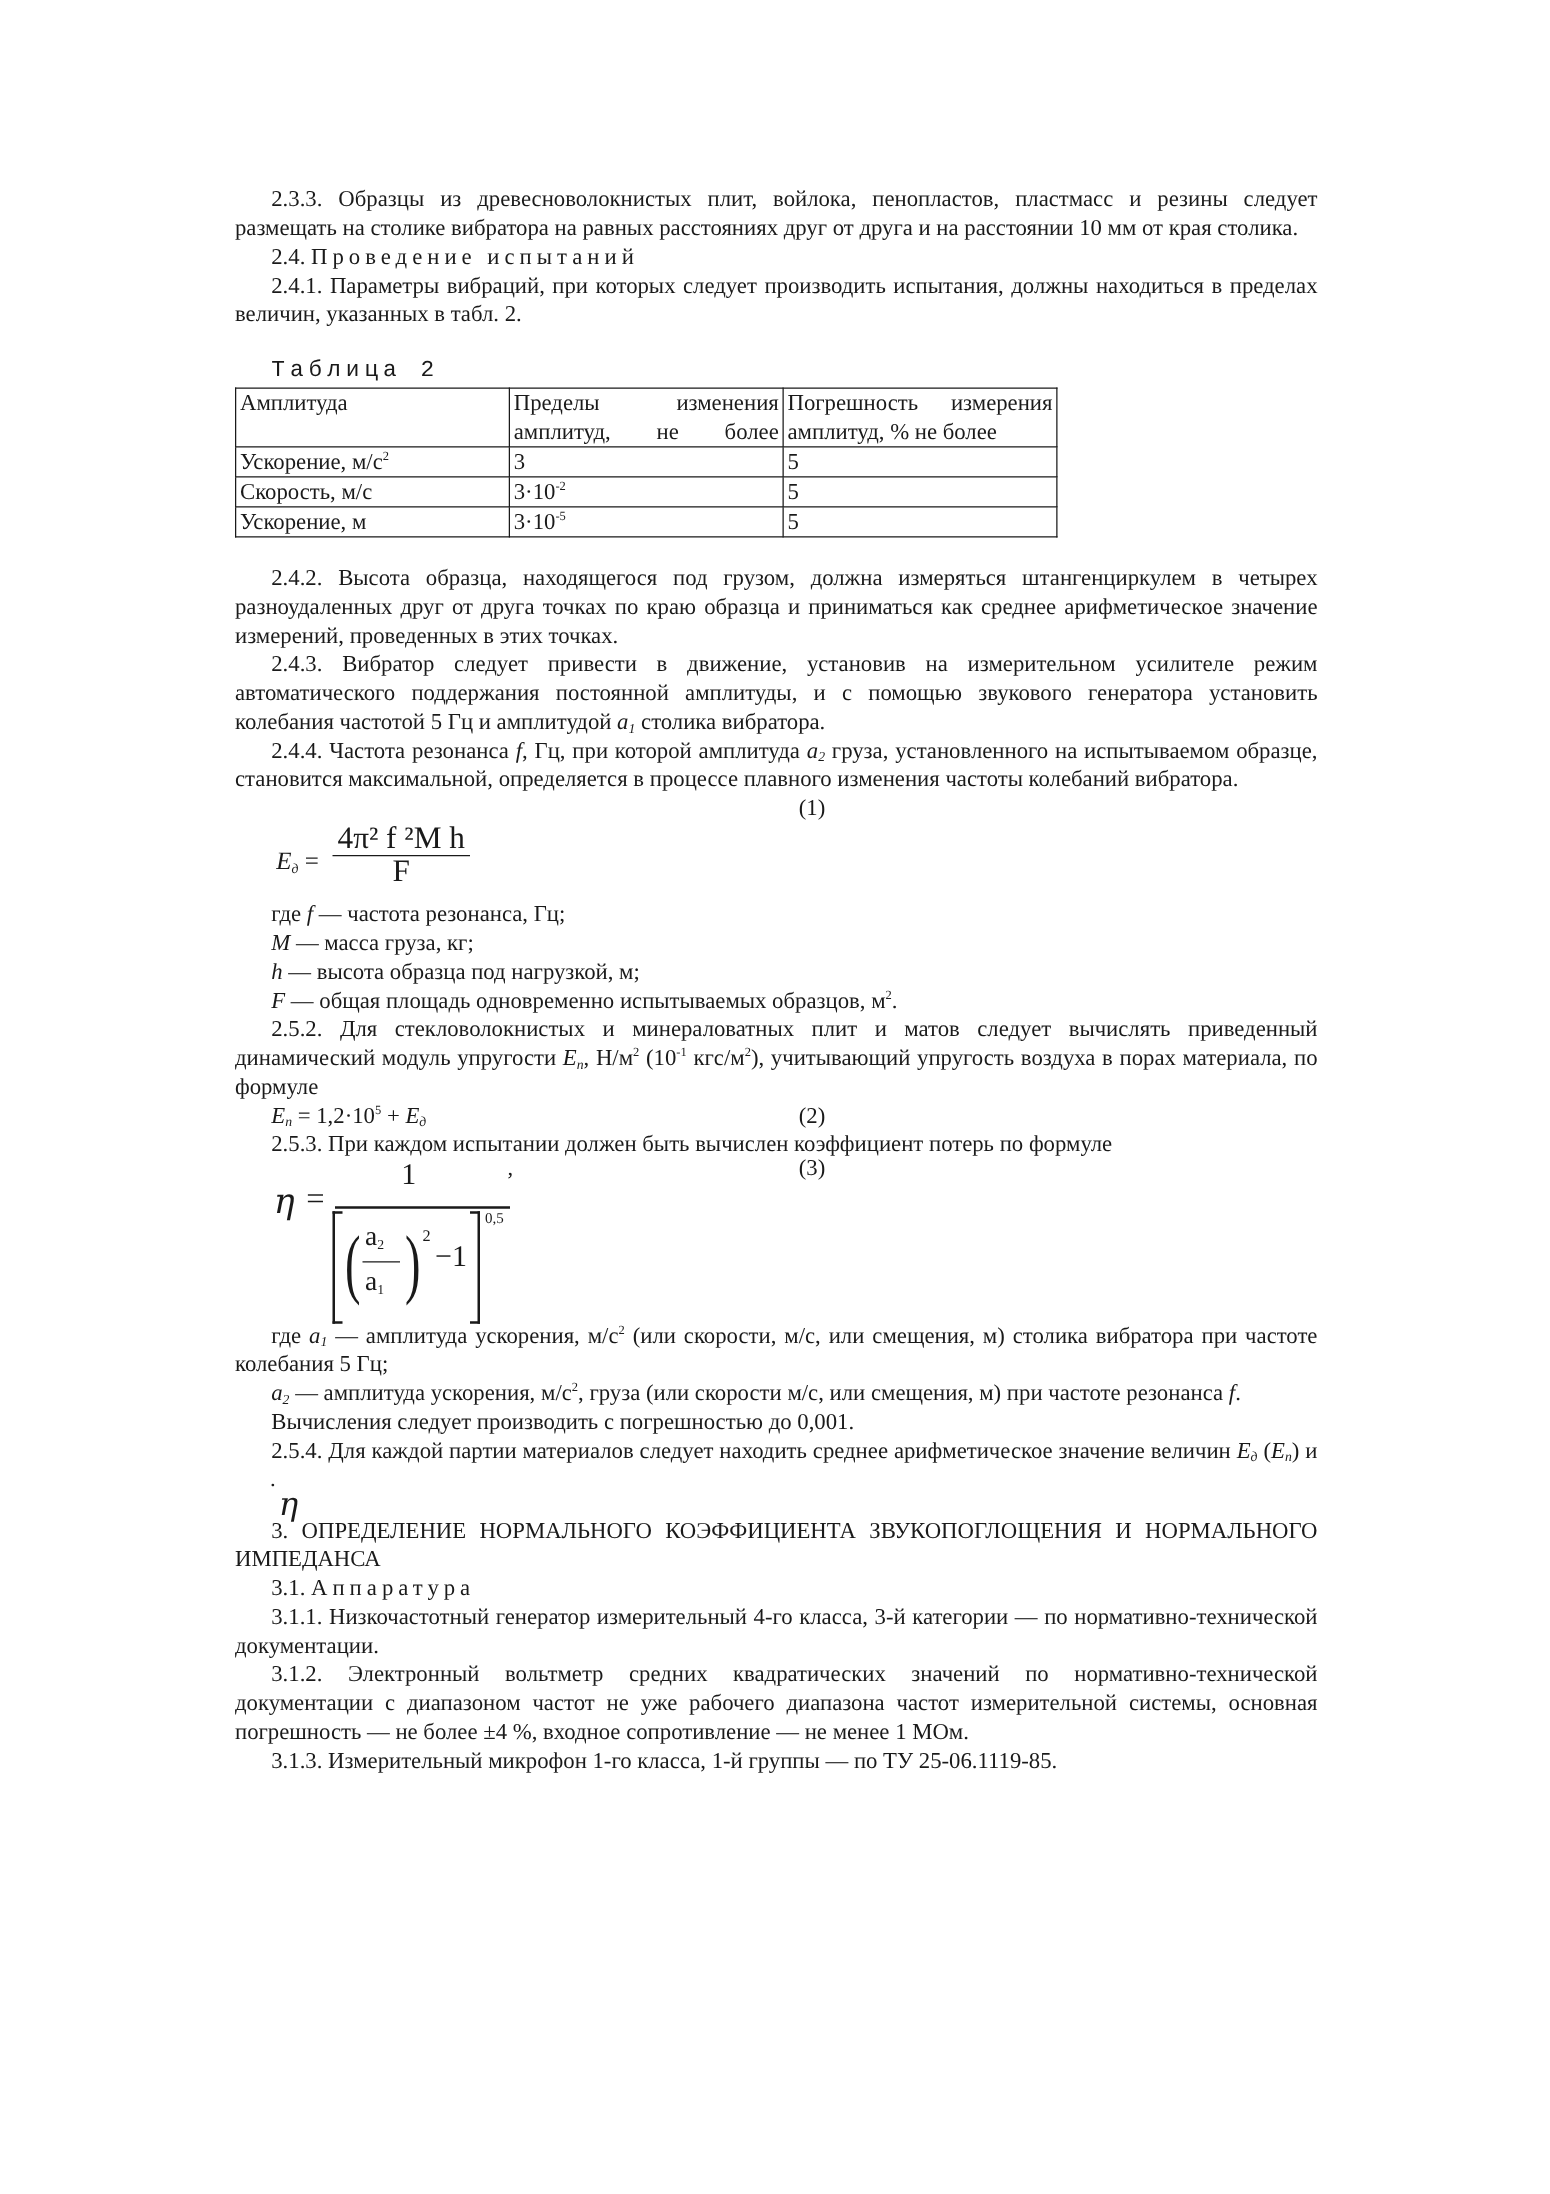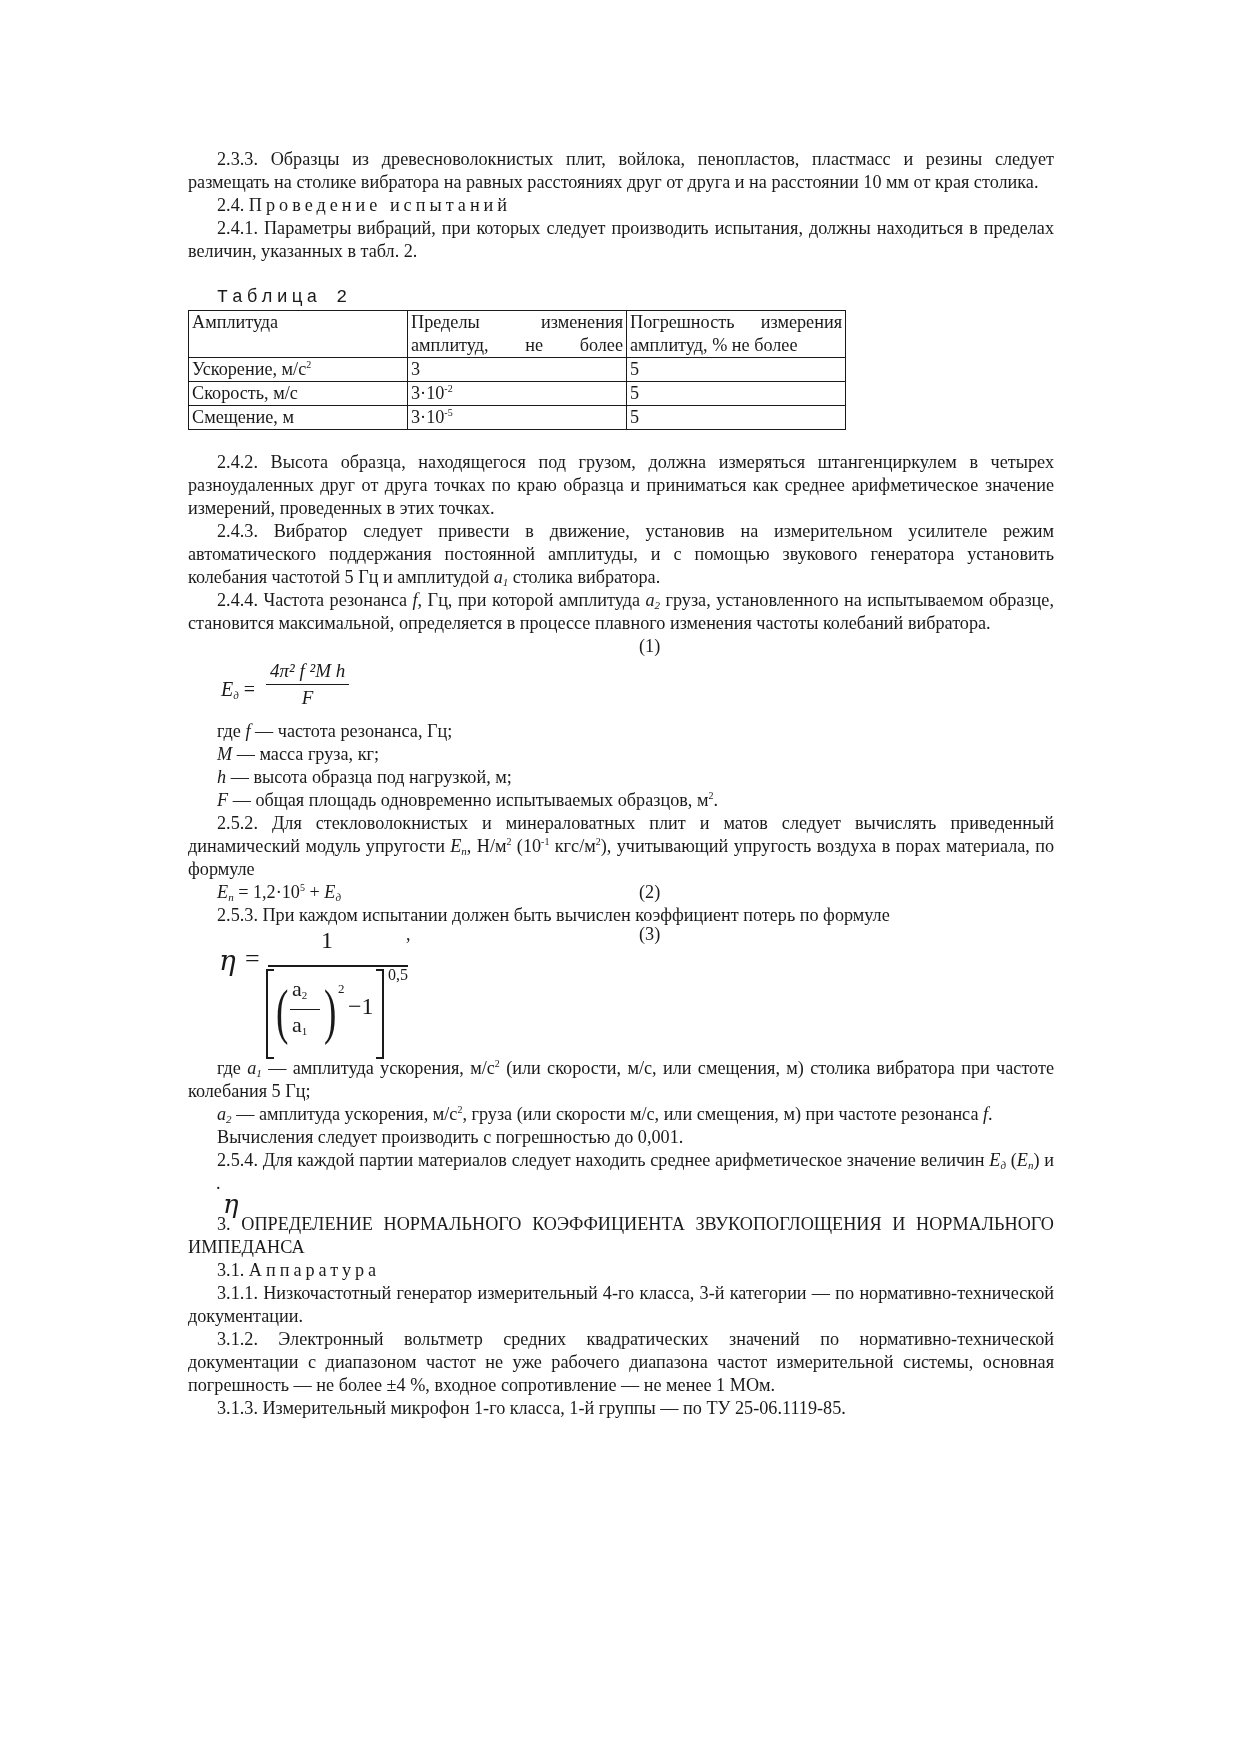--- a/index.html
+++ b/index.html
@@ -17,38 +17,38 @@
   table.t2 { border-collapse: collapse; width: 658px; margin-top: 1px; font-size: 18.2px; line-height: 23px; }
   table.t2 td { border: 1.5px solid #1a1a1a; vertical-align: top; padding: 0 3px; }
   table.t2 td.c1 { width: 212px; margin-left: 32px; }
   table.t2 td.c2 { width: 212px; }
   table.t2 td.c3 { width: 212px; }
   .just { text-align: justify; text-align-last: justify; }
   .formula-line { position: relative; height: 23px; }
   .eqnum { position: absolute; left: 451px; top: 0; }
   .f1 { position: relative; height: 62px; margin-left: 33px; }
   .f1 .lhs { position: absolute; left: 0; top: 20px; font-style: italic; font-size: 20px; text-align: center; }
-  .f1 .frac { position: absolute; left: 45px; top: 0; text-align: center; font-style: italic; font-size: 19px; }
+  .f1 .frac { position: absolute; left: 45px; top: 0; text-align: center; font-size: 25px; }
   .f1 .num { padding: 0 4px; border-bottom: 1.4px solid #1a1a1a; line-height: 26px; }
   .f1 .den { line-height: 26px; }
   .f3 { position: relative; height: 130px; }
   .f3 .eta { position: absolute; left: 31px; top: 22px; font-style: italic; font-size: 28px; font-family: "DejaVu Serif", serif; }
   .f3 .eq { position: absolute; left: 57px; top: 20px; font-size: 26px; }
   .f3 .one { position: absolute; left: 133px; top: 2px; font-size: 24px; }
   .f3 .bar { position: absolute; left: 80px; top: 38px; width: 140px; height: 1.5px; background: #1a1a1a; }
   .f3 .bl { position: absolute; left: 78px; top: 42px; width: 8px; height: 90px; border: 2px solid #1a1a1a; border-right: none; box-sizing: border-box; }
   .f3 .br { position: absolute; left: 188px; top: 42px; width: 8px; height: 90px; border: 2px solid #1a1a1a; border-left: none; box-sizing: border-box; }
   .f3 .pl { position: absolute; left: 88px; top: 44px; font-size: 62px; line-height: 80px; transform: scaleX(0.6); transform-origin: left; }
   .f3 .pr { position: absolute; left: 136px; top: 44px; font-size: 62px; line-height: 80px; transform: scaleX(0.6); transform-origin: left; }
   .f3 .a2 { position: absolute; left: 104px; top: 50px; font-size: 22px; }
   .f3 .a1 { position: absolute; left: 104px; top: 86px; font-size: 22px; }
   .f3 .ifr { position: absolute; left: 102px; top: 82px; width: 30px; height: 1.4px; background: #1a1a1a; }
   .f3 .s2 { position: absolute; left: 150px; top: 50px; font-size: 13px; }
   .f3 .m1 { position: absolute; left: 160px; top: 68px; font-size: 24px; }
-  .f3 .exp { position: absolute; left: 200px; top: 36px; font-size: 16px; }
+  .f3 .exp { position: absolute; left: 200px; top: 36px; font-size: 12px; }
   .f3 .comma { position: absolute; left: 218px; top: -4px; font-size: 18px; }
   .f3 .num3 { position: absolute; left: 451px; top: -4px; }
   .eta-inline { position: absolute; font-style: italic; font-family: "DejaVu Serif", serif; font-size: 26px; }
   .line254 { position: relative; }
 </style>
 </head>
 <body>
 
 <div class="page">
 
@@ -76,21 +76,21 @@
       <td><span>Ускорение, м/с</span><sup>2</sup></td>
       <td>3</td>
       <td>5</td>
     </tr>
     <tr>
       <td>Скорость, м/с</td>
       <td><span>3·10</span><sup>-2</sup></td>
       <td>5</td>
     </tr>
     <tr>
-      <td>Смещение, м</td>
+      <td>Ускорение, м</td>
       <td><span>3·10</span><sup>-5</sup></td>
       <td>5</td>
     </tr>
   </tbody>
     </table>
 
   <div class="gap" style="height:21px"></div>
 
   <p>2.4.2. Высота образца, находящегося под грузом, должна измеряться штангенциркулем в четырех разноудаленных друг от друга точках по краю образца и приниматься как среднее арифметическое значение измерений, проведенных в этих точках.</p>
 

